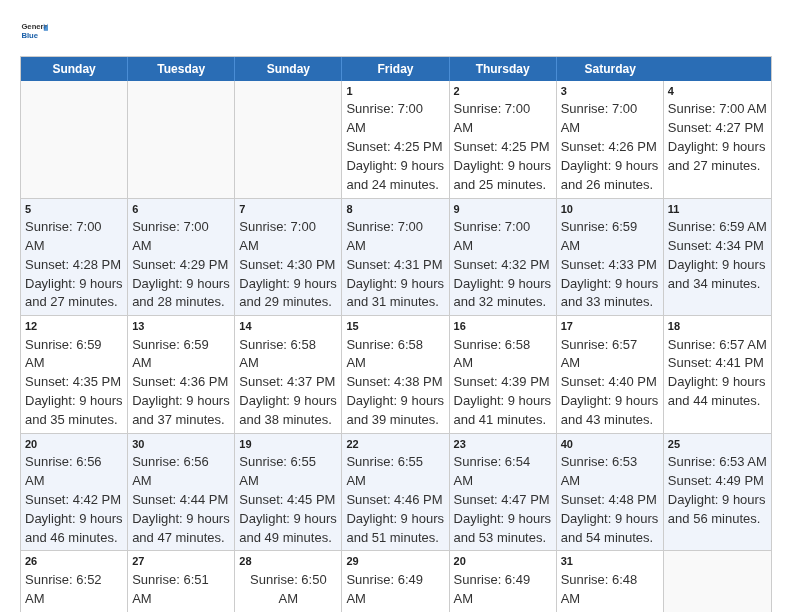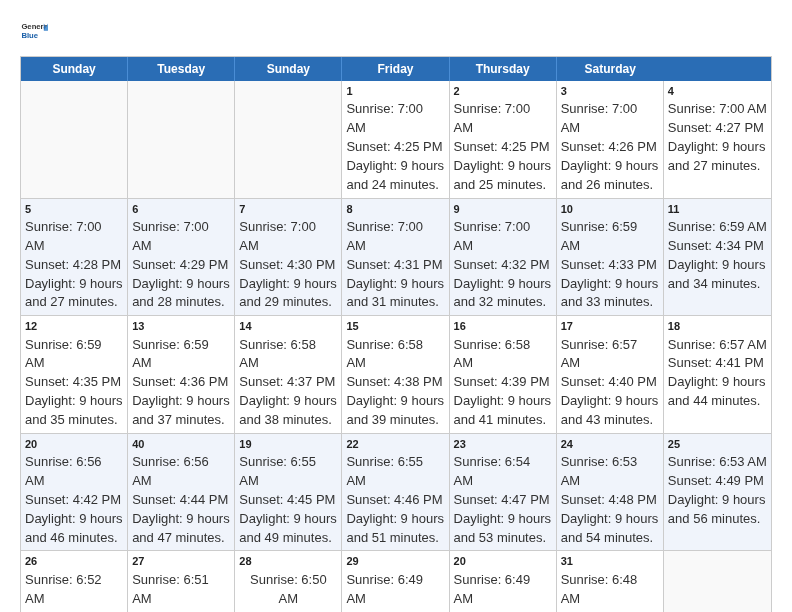--- a/index.html
+++ b/index.html
@@ -270,21 +270,21 @@
         </div>
         <div class="calendar-row alt-row">
           <div class="day-cell">
             <span class="day-number">20</span>
             <div class="day-info" style="white-space: pre-line;">Sunrise: 6:56 AM
 Sunset: 4:42 PM
 Daylight: 9 hours
 and 46 minutes.</div>
           </div>
           <div class="day-cell">
-            <span class="day-number">40</span>
+            <span class="day-number">30</span>
             <div class="day-info" style="white-space: pre-line;">Sunrise: 6:56 AM
 Sunset: 4:44 PM
 Daylight: 9 hours
 and 47 minutes.</div>
           </div>
           <div class="day-cell">
             <span class="day-number">19</span>
             <div class="day-info" style="white-space: pre-line;">Sunrise: 6:55 AM
 Sunset: 4:45 PM
 Daylight: 9 hours
@@ -298,21 +298,21 @@
 and 51 minutes.</div>
           </div>
           <div class="day-cell">
             <span class="day-number">23</span>
             <div class="day-info" style="white-space: pre-line;">Sunrise: 6:54 AM
 Sunset: 4:47 PM
 Daylight: 9 hours
 and 53 minutes.</div>
           </div>
           <div class="day-cell">
-            <span class="day-number">24</span>
+            <span class="day-number">40</span>
             <div class="day-info" style="white-space: pre-line;">Sunrise: 6:53 AM
 Sunset: 4:48 PM
 Daylight: 9 hours
 and 54 minutes.</div>
           </div>
           <div class="day-cell">
             <span class="day-number">25</span>
             <div class="day-info" style="white-space: pre-line;">Sunrise: 6:53 AM
 Sunset: 4:49 PM
 Daylight: 9 hours

